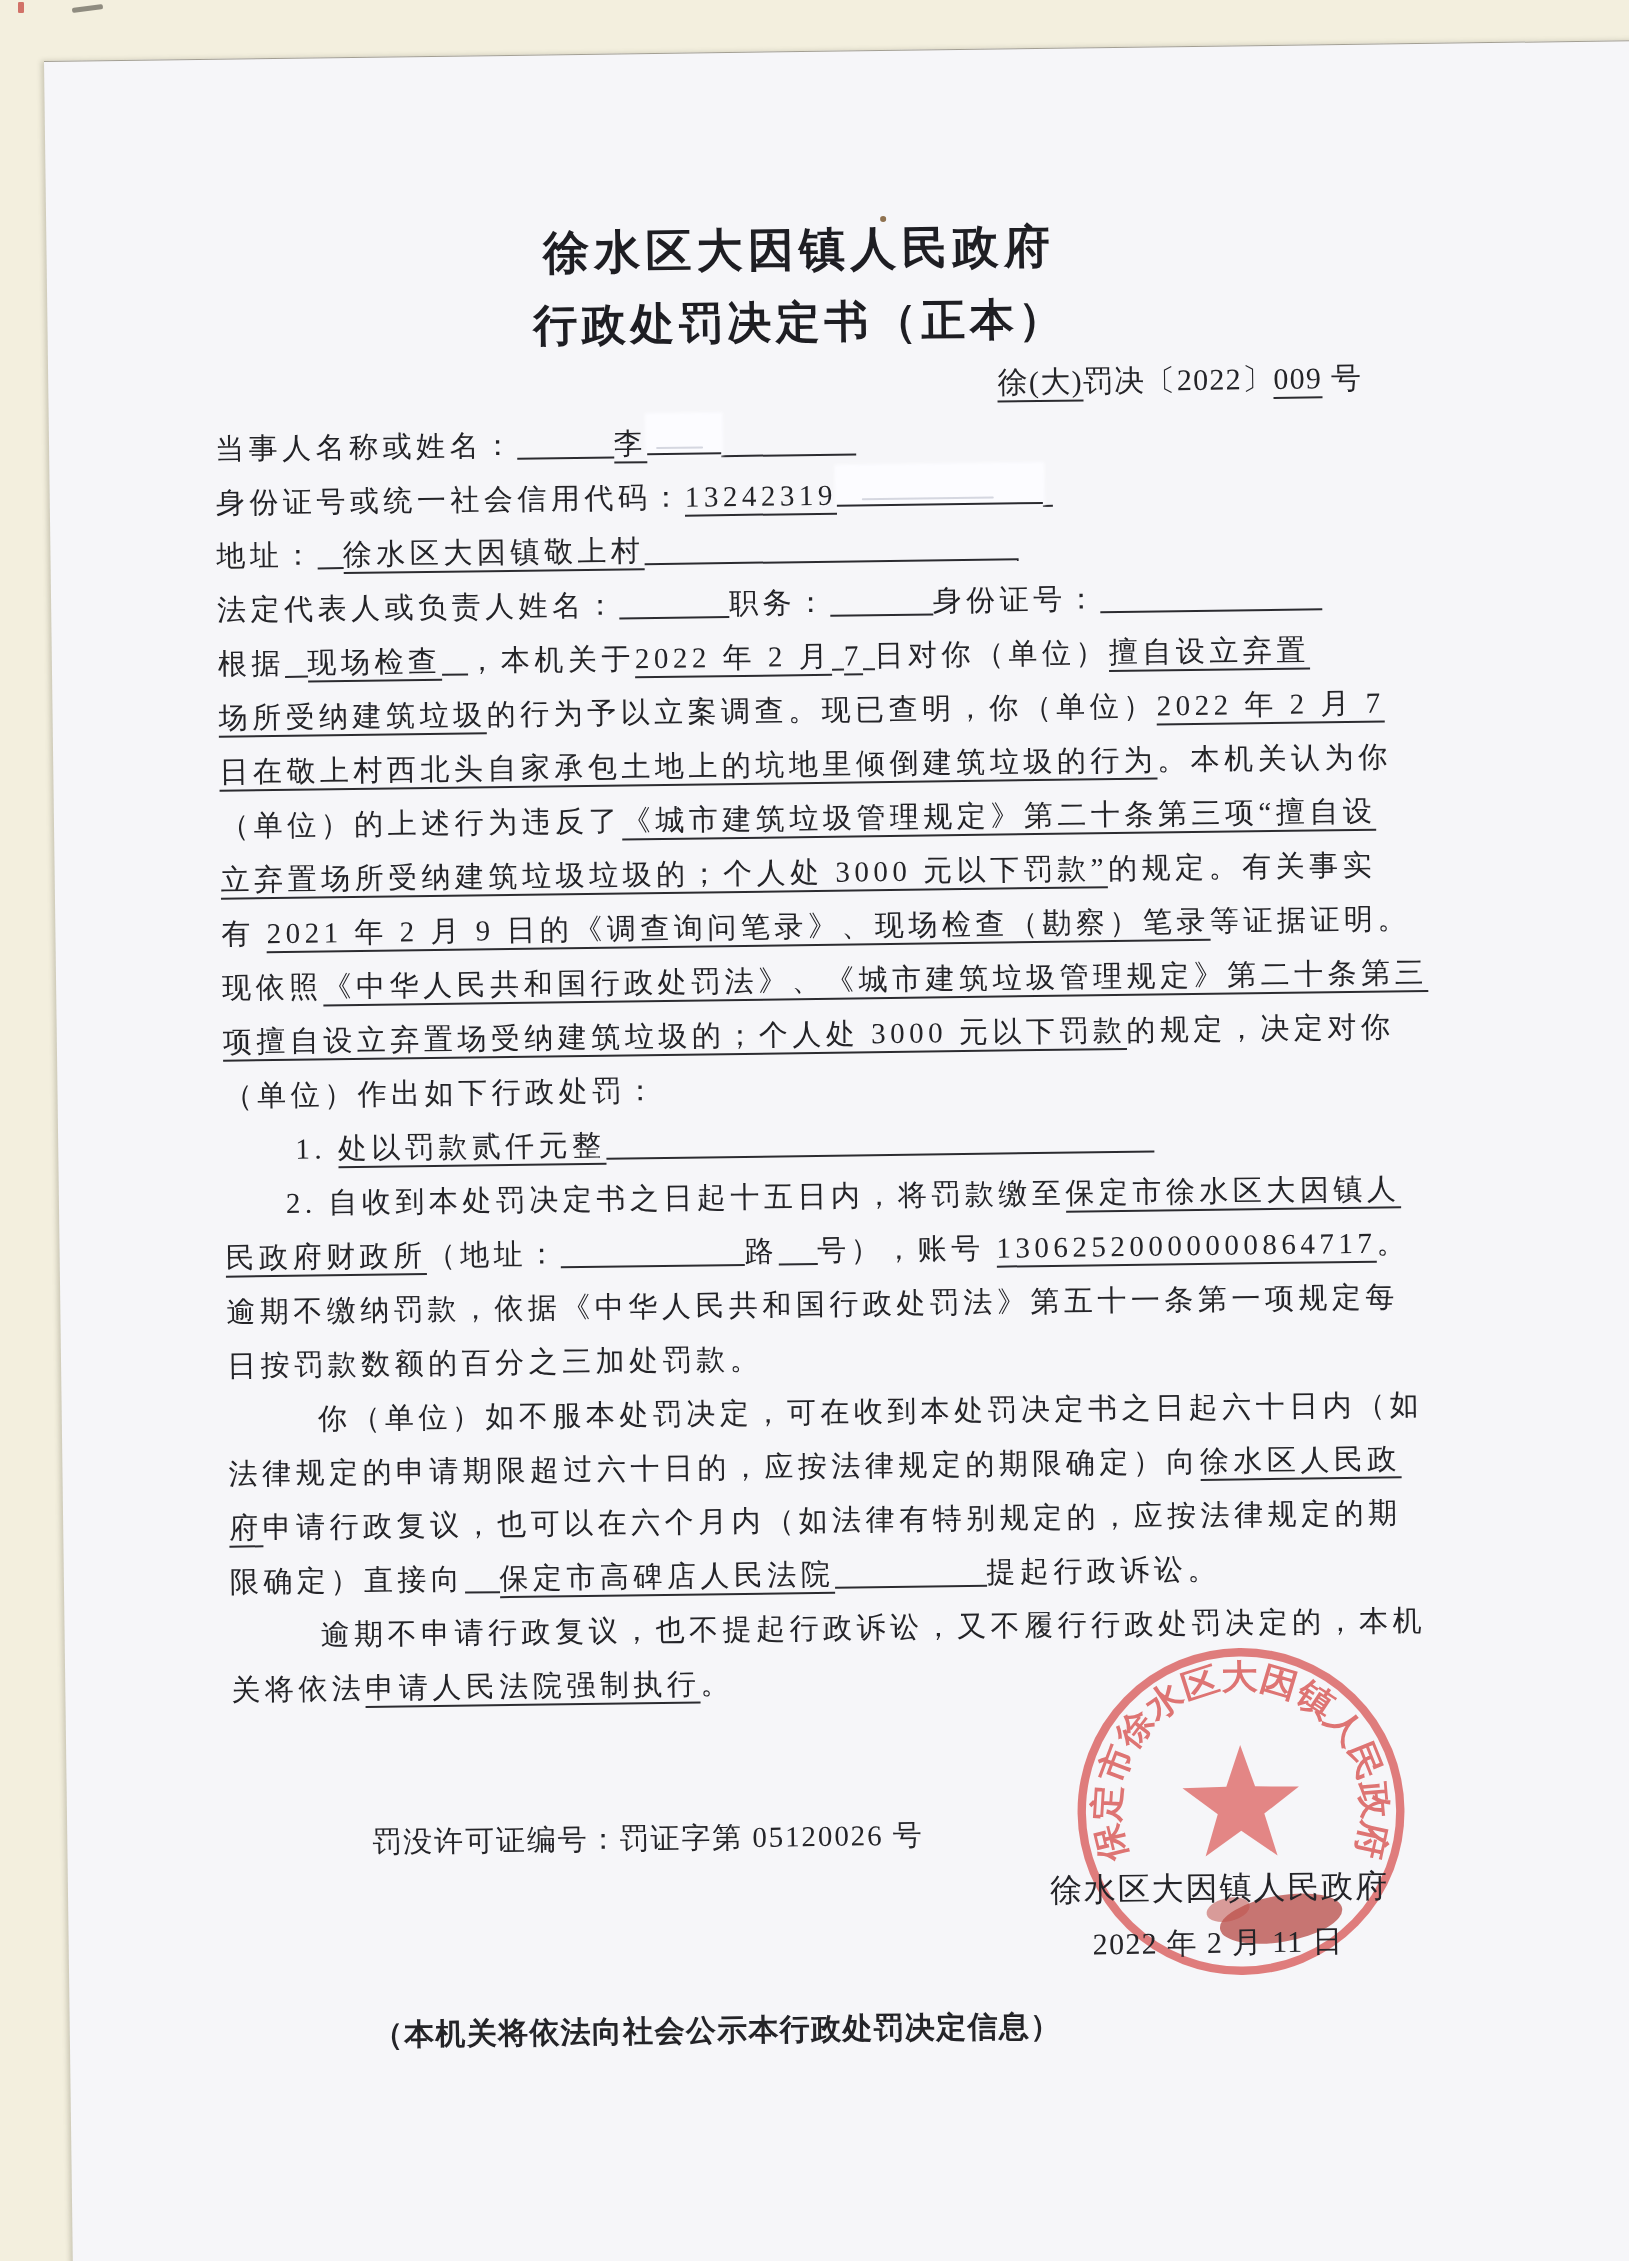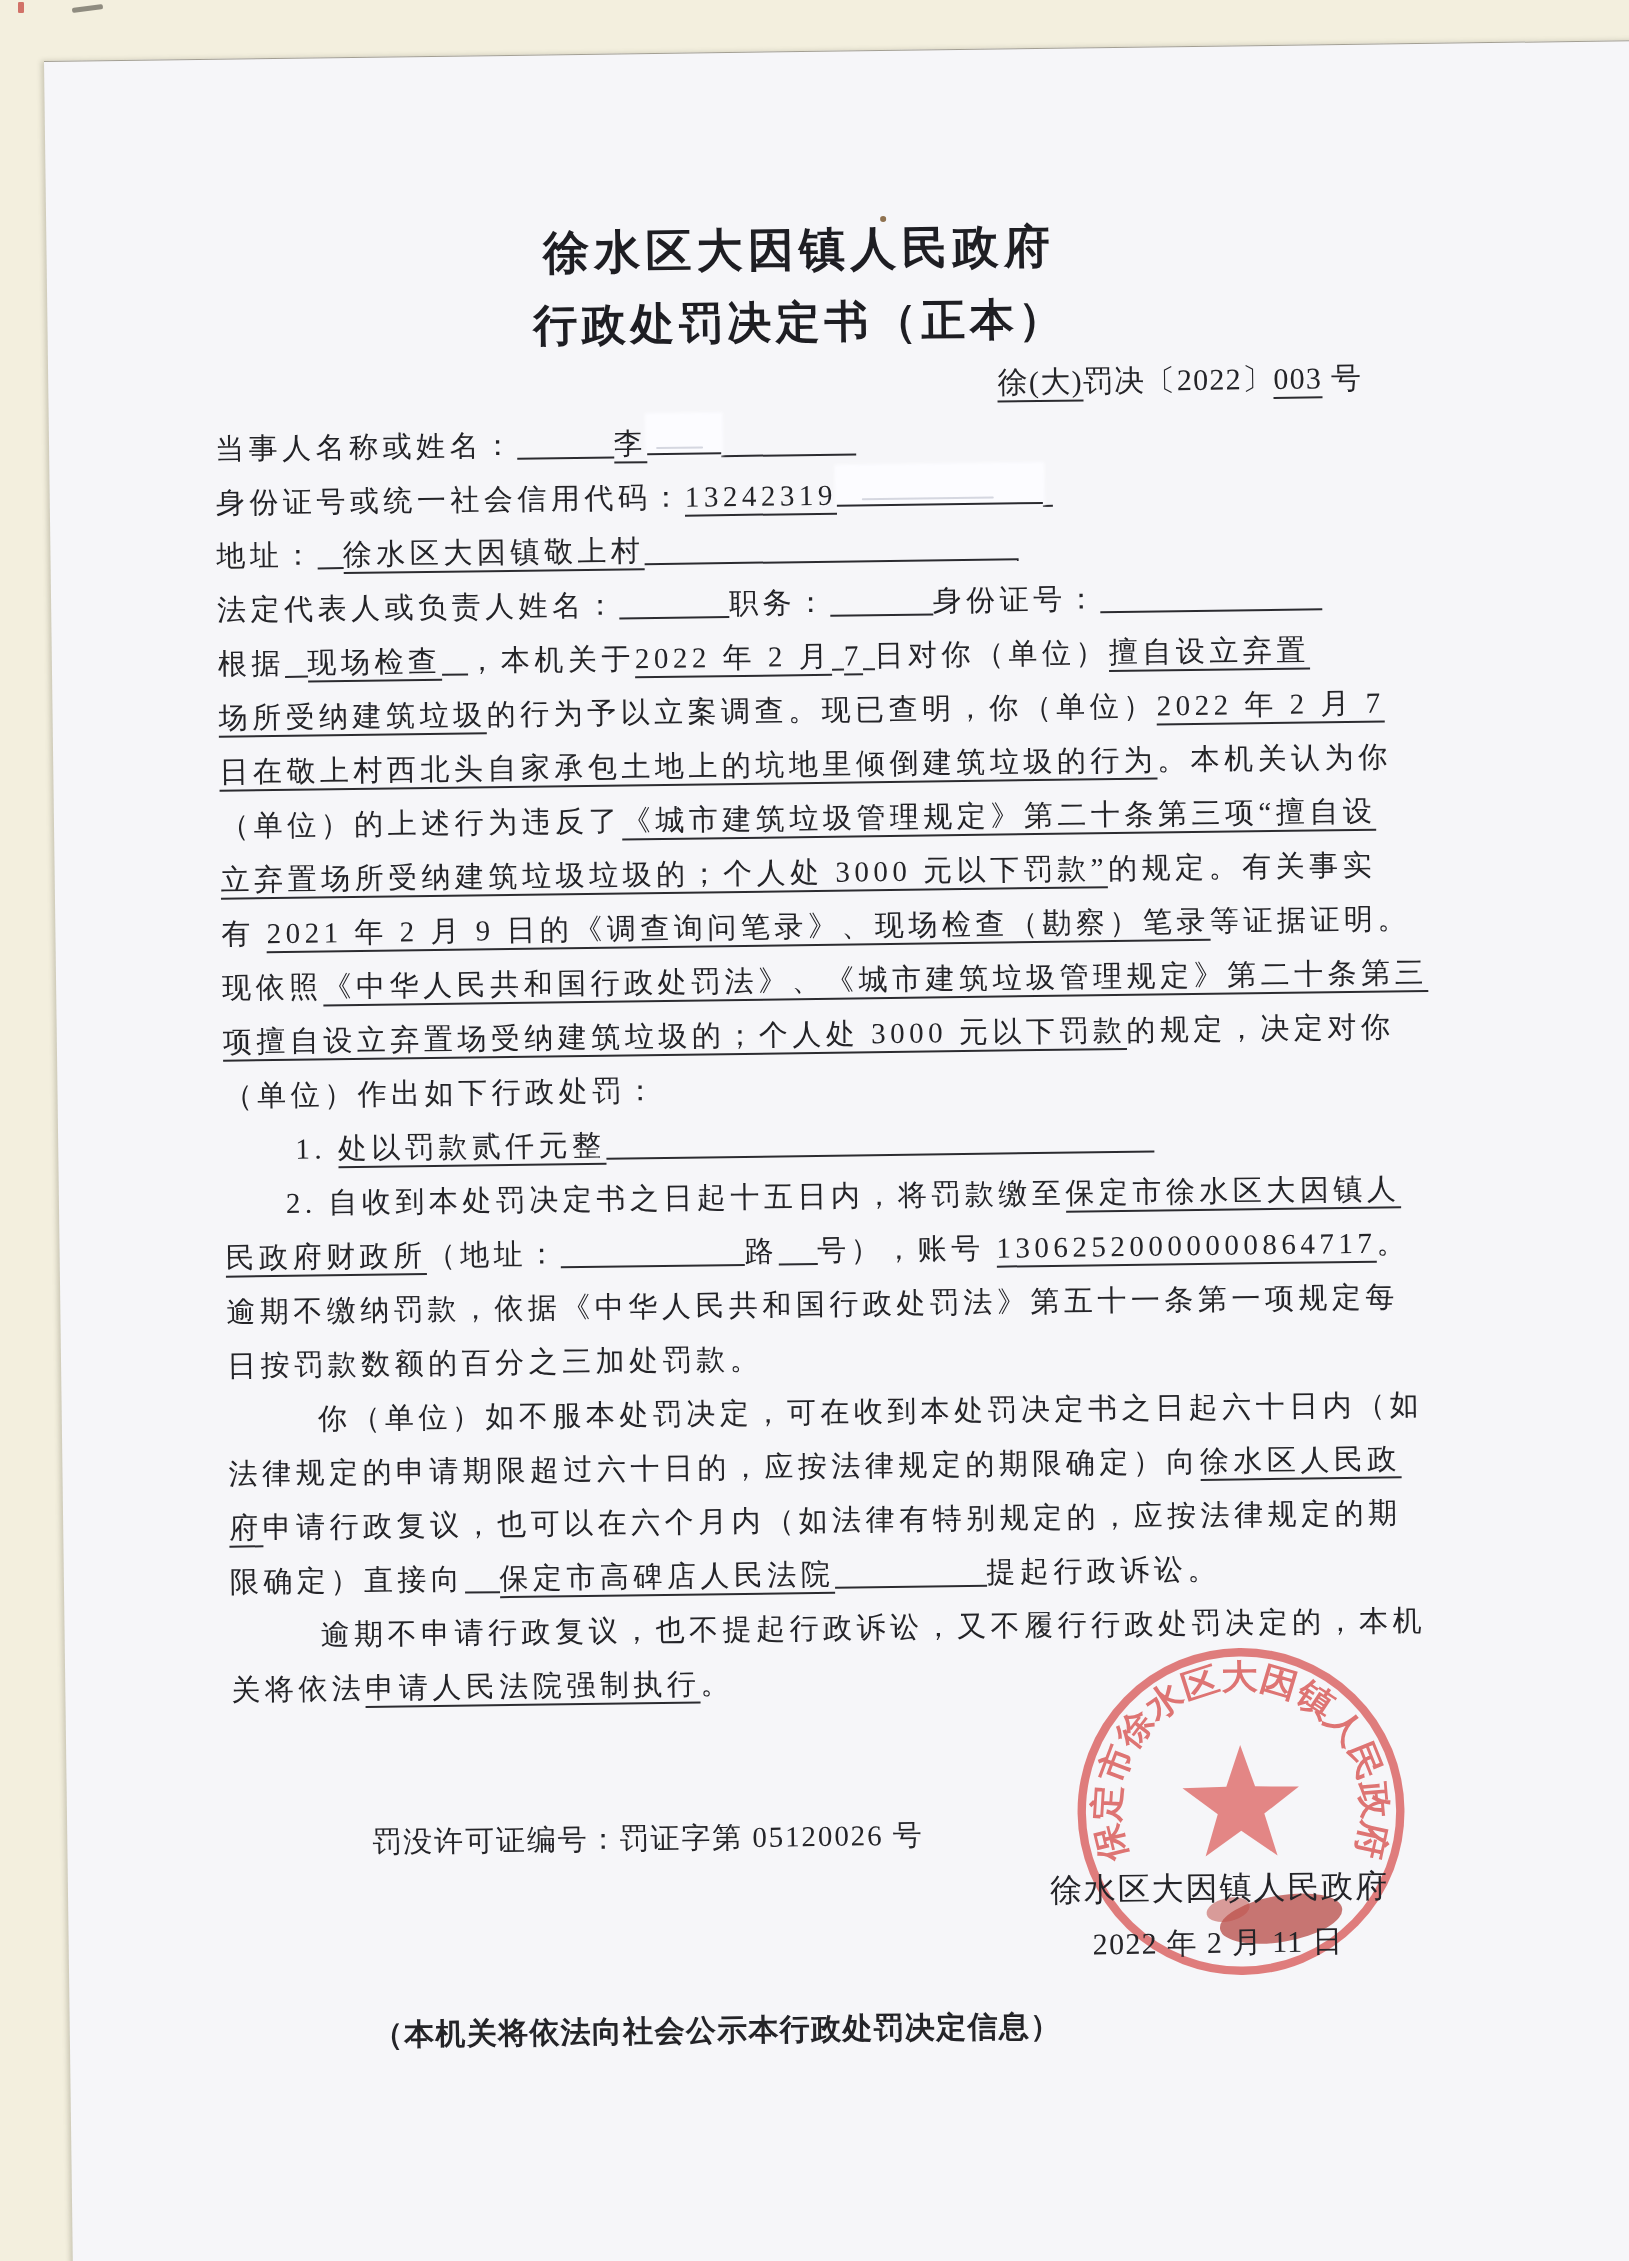--- a/index.html
+++ b/index.html
@@ -73,21 +73,21 @@
       </text>
       <polygon fill="#e8706c" opacity="0.85" points="290,187 267.7,251.3 199.7,252.6 253.9,293.7 234.2,358.9 290,320 345.8,358.9 326.1,293.7 380.3,252.6 312.3,251.3"></polygon>
       <ellipse cx="350" cy="457" rx="96" ry="36" fill="#b93a34" opacity="0.72" transform="rotate(-9 350 457)"></ellipse>
       <ellipse cx="268" cy="442" rx="34" ry="18" fill="#c34a42" opacity="0.55" transform="rotate(-12 268 442)"></ellipse>
     </svg>
 
     <div class="content">
       <div class="spacer-top"></div>
       <div class="title-1">徐水区大因镇人民政府</div>
       <div class="title-2">行政处罚决定书（正本）</div>
-      <div class="doc-number"><span class="u">徐(大)</span><span>罚决〔2022〕</span><span class="u">003</span><span> 号</span></div>
+      <div class="doc-number"><span class="u">徐(大)</span><span>罚决〔2022〕</span><span class="u">009</span><span> 号</span></div>
       <div class="doc-body">
           <div class="line"><span>当事人名称或姓名：</span><span class="blank u" style="width: 97px;"></span><span class="u">李</span><span class="redact u" style="width: 74px;"></span><span class="blank u" style="width: 135px;"></span></div>
           <div class="line"><span>身份证号或统一社会信用代码：</span><span class="u">13242319</span><span class="redact u" style="width: 206px;"></span><span class="blank u" style="width: 9.7px;"></span></div>
           <div class="line"><span>地址：</span><span class="blank u" style="width: 26px;"></span><span class="u">徐水区大因镇敬上村</span><span class="blank u" style="width: 374px;"></span></div>
           <div class="line"><span>法定代表人或负责人姓名：</span><span class="blank u" style="width: 110px;"></span><span>职务：</span><span class="blank u" style="width: 103px;"></span><span>身份证号：</span><span class="blank u" style="width: 222px;"></span></div>
           <div class="line"><span>根据</span><span class="blank u" style="width: 22.6px;"></span><span class="u">现场检查</span><span class="blank u" style="width: 26px;"></span><span>，本机关于</span><span class="u">2022 年 2 月</span><span class="blank u" style="width: 11.6px;"></span><span class="u">7</span><span class="blank u" style="width: 11.6px;"></span><span>日对你（单位）</span><span class="u">擅自设立弃置</span></div>
           <div class="line"><span class="u">场所受纳建筑垃圾</span><span>的行为予以立案调查。现已查明，你（单位）</span><span class="u">2022 年 2 月 7</span></div>
           <div class="line"><span class="u">日在敬上村西北头自家承包土地上的坑地里倾倒建筑垃圾的行为</span><span>。本机关认为你</span></div>
           <div class="line"><span>（单位）的上述行为违反了</span><span class="u">《城市建筑垃圾管理规定》第二十条第三项“擅自设</span></div>
           <div class="line"><span class="u">立弃置场所受纳建筑垃圾垃圾的；个人处 3000 元以下罚款”</span><span>的规定。有关事实</span></div>

